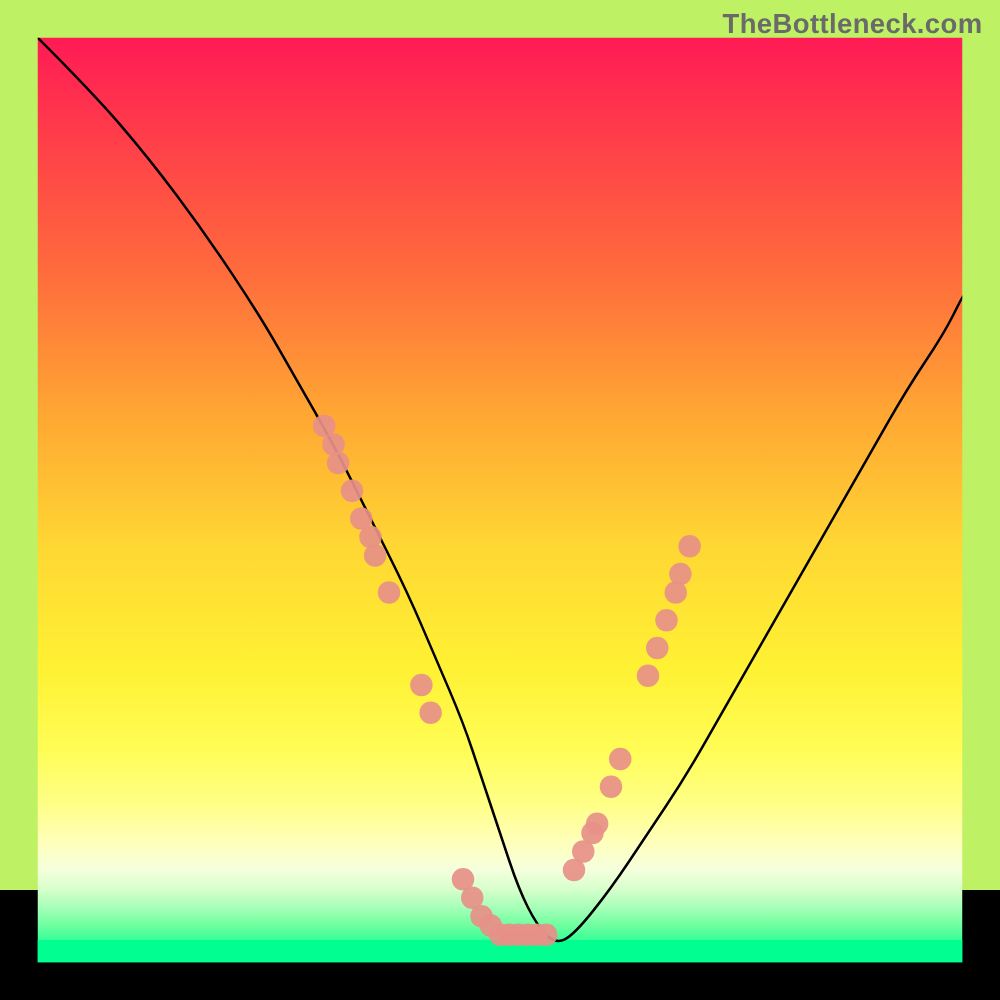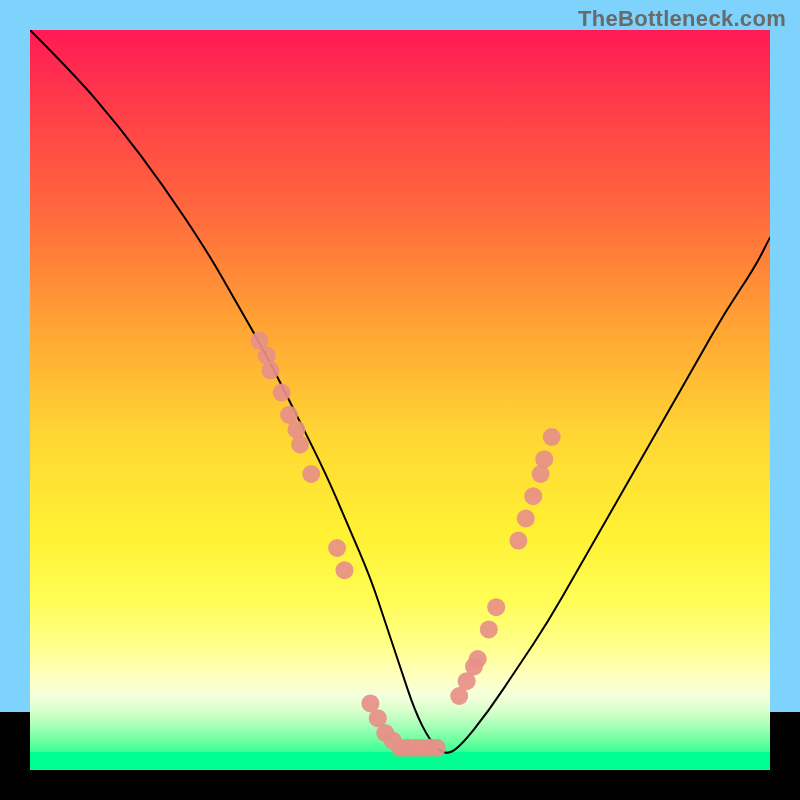--- a/index.html
+++ b/index.html
@@ -8,21 +8,21 @@
     width: 800px;
     height: 800px;
     overflow: hidden;
     background: #000;
     font-family: Arial, Helvetica, sans-serif;
   }
   .outer {
     position: relative;
     width: 800px;
     height: 712px;
-    background: #7dd3fc;
+    background: #bef264;
   }
   .plot {
     position: absolute;
     left: 30px;
     top: 30px;
     width: 740px;
     height: 740px;
     overflow: hidden;
   }
   .gradient-bg {

